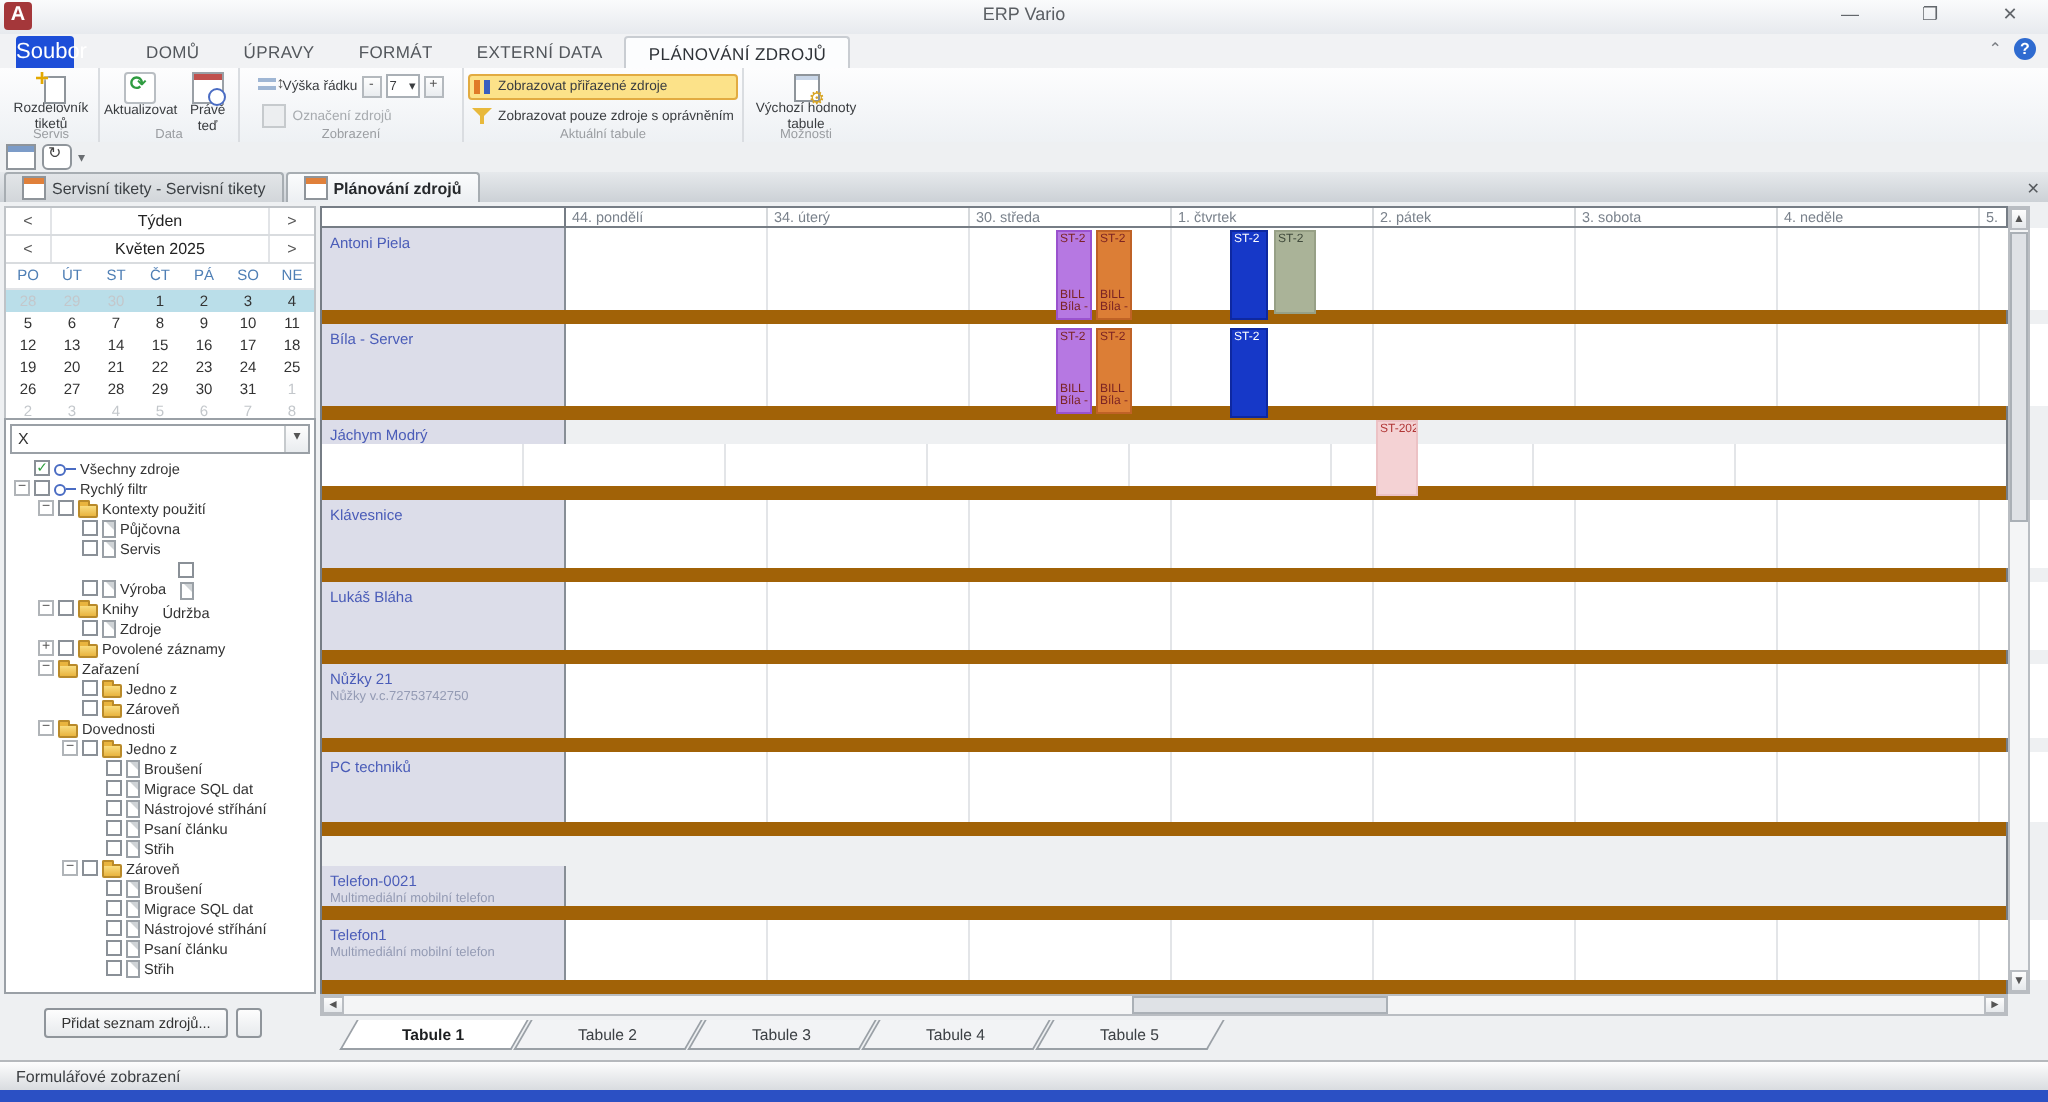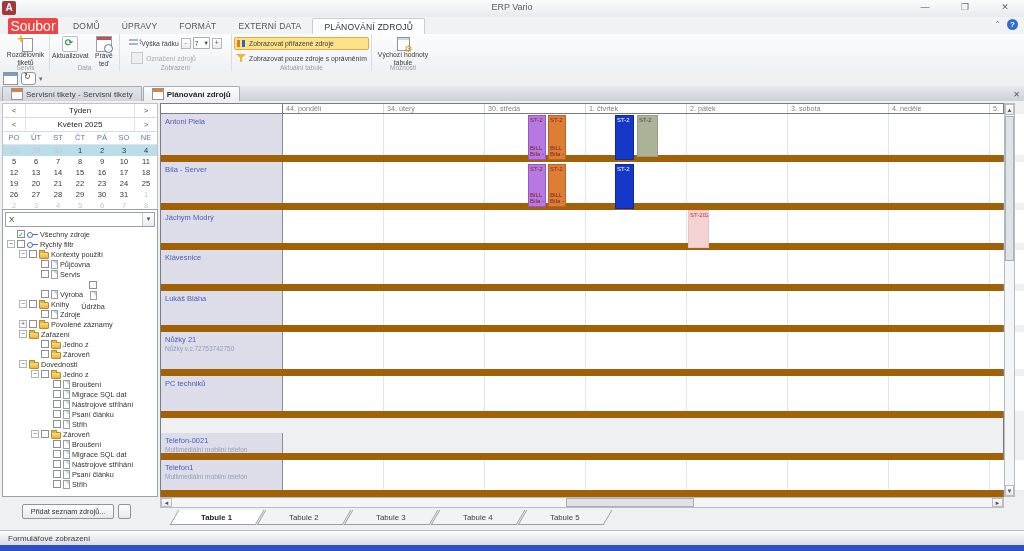--- a/index.html
+++ b/index.html
@@ -11,22 +11,22 @@
   .titlebar{position:absolute;left:0;top:0;right:0;height:17px;
     background:linear-gradient(#fafbfc,#e7eaee);border-bottom:1px solid #d8dbdf;}
   .appicon{position:absolute;left:2px;top:1px;width:14px;height:14px;background:#a4373a;color:#fff;
     font-size:10px;font-weight:bold;text-align:center;line-height:14px;border-radius:2px;}
   .title{position:absolute;left:0;right:0;top:2px;text-align:center;font-size:9px;color:#5a5e63;}
   .winbtns{position:absolute;right:8px;top:1px;display:flex;gap:18px;}
   .wbtn{width:22px;height:13px;text-align:center;font-size:9px;line-height:13px;color:#63676c;cursor:default;}
 
   
   .tabrow{position:absolute;left:0;top:17px;right:0;height:17px;background:#f1f2f4;border-bottom:1px solid #d3d7db;}
-  .filetab{position:absolute;left:8px;top:1px;width:50px;height:16px;background:#ef4444;color:#fff;
-    font-size:14px;text-align:center;line-height:16px;border-radius:2px 2px 0 0;}
+  .filetab{position:absolute;left:8px;top:1px;width:29px;height:16px;background:#1d4ed8;color:#fff;
+    font-size:11px;text-align:center;line-height:16px;border-radius:2px 2px 0 0;}
   .rtabs{position:absolute;left:62px;top:1px;height:16px;display:flex;}
   .rtab{padding:0 11px;font-size:8.5px;line-height:16px;color:#53575c;letter-spacing:.2px;}
   .rtab.active{background:#fcfdfe;border:1px solid #c9cdd2;border-bottom:none;color:#2f3338;border-radius:2px 2px 0 0;}
   .rightctl{position:absolute;right:6px;top:2px;display:flex;gap:6px;align-items:center;}
   .collapse-ic{font-size:8px;color:#7a7e83;}
   .helpbtn{width:11px;height:11px;border-radius:50%;background:#2f6bd0;color:#fff;font-size:8px;
     text-align:center;line-height:11px;font-weight:bold;}
 
   
   .ribbon{position:absolute;left:0;top:34px;right:0;height:37px;
@@ -578,21 +578,21 @@
               <div class="scell"></div>
               <div class="scell"></div>
               <div class="scell"></div>
               <div class="scell"></div>
               <div class="scell"></div>
               <div class="scell"></div>
               <div class="scell"></div>
               <div class="scell last"></div>
             </div>
           </div>
-          <div class="srow" style="height: 40px;">
+          <div class="srow" style="height: 40px; flex-direction: column;">
             <div class="slabel">
               <div class="sname">Jáchym Modrý</div>
             </div>
             <div class="scells">
               <div class="scell"></div>
               <div class="scell"></div>
               <div class="scell"></div>
               <div class="scell"></div>
               <div class="scell"></div>
               <div class="scell"></div>

